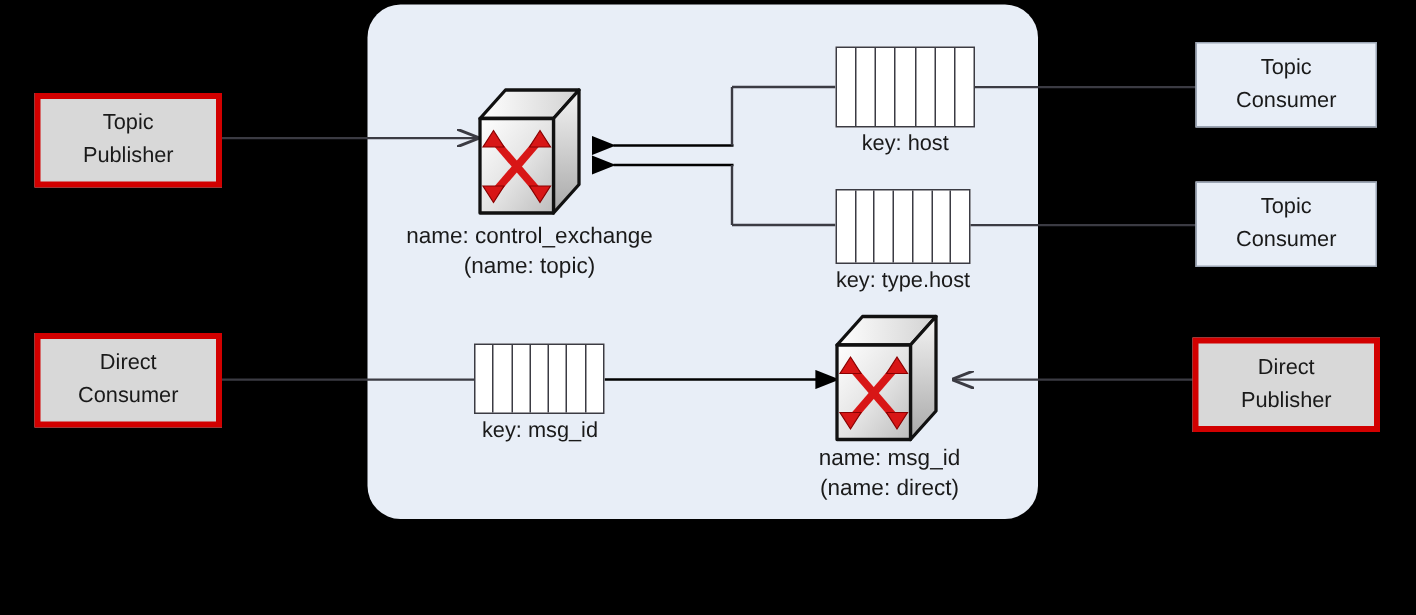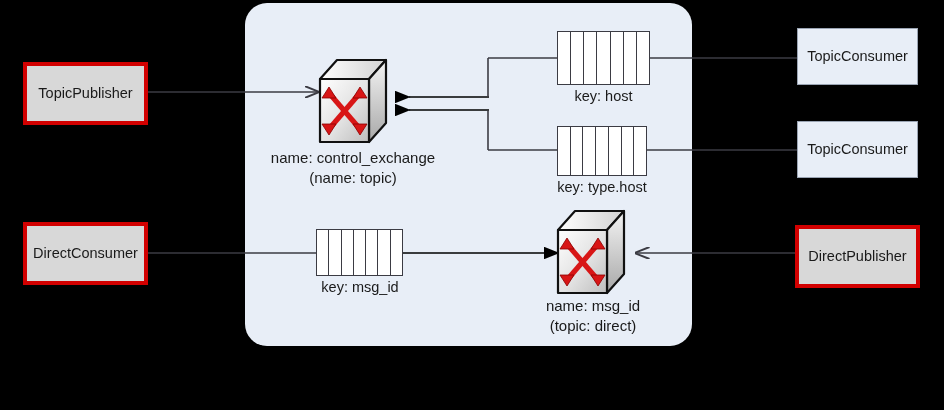--- a/index.html
+++ b/index.html
@@ -25,21 +25,21 @@
     height: 343px;
     background: #e8eef7;
     border-radius: 22px;
   }
 
   
   .actor {
     position: absolute;
     box-sizing: border-box;
     display: flex;
-    flex-direction: row;
+    flex-direction: column;
     align-items: center;
     justify-content: center;
     text-align: center;
     font-size: 14.5px;
     color: #1a1a1a;
     line-height: 1.45;
   }
   .actor.publisher {
     background: #d8d8d8;
     border: 4px solid #d20000;
@@ -270,16 +270,16 @@
       <g fill="#d81616" stroke="#8a0000" stroke-width="0.8">
         <polygon points="14,30 21,41 7,41"></polygon>
         <polygon points="45,30 52,41 38,41"></polygon>
         <polygon points="14,78 7,67 21,67"></polygon>
         <polygon points="45,78 38,67 52,67"></polygon>
       </g>
     </svg>
   </div>
   <div class="exchange-label" id="exchange-msgid-label">
     <div>name: msg_id</div>
-    <div>(topic: direct)</div>
+    <div>(name: direct)</div>
   </div>
 
 </div>
 
 </body></html>

